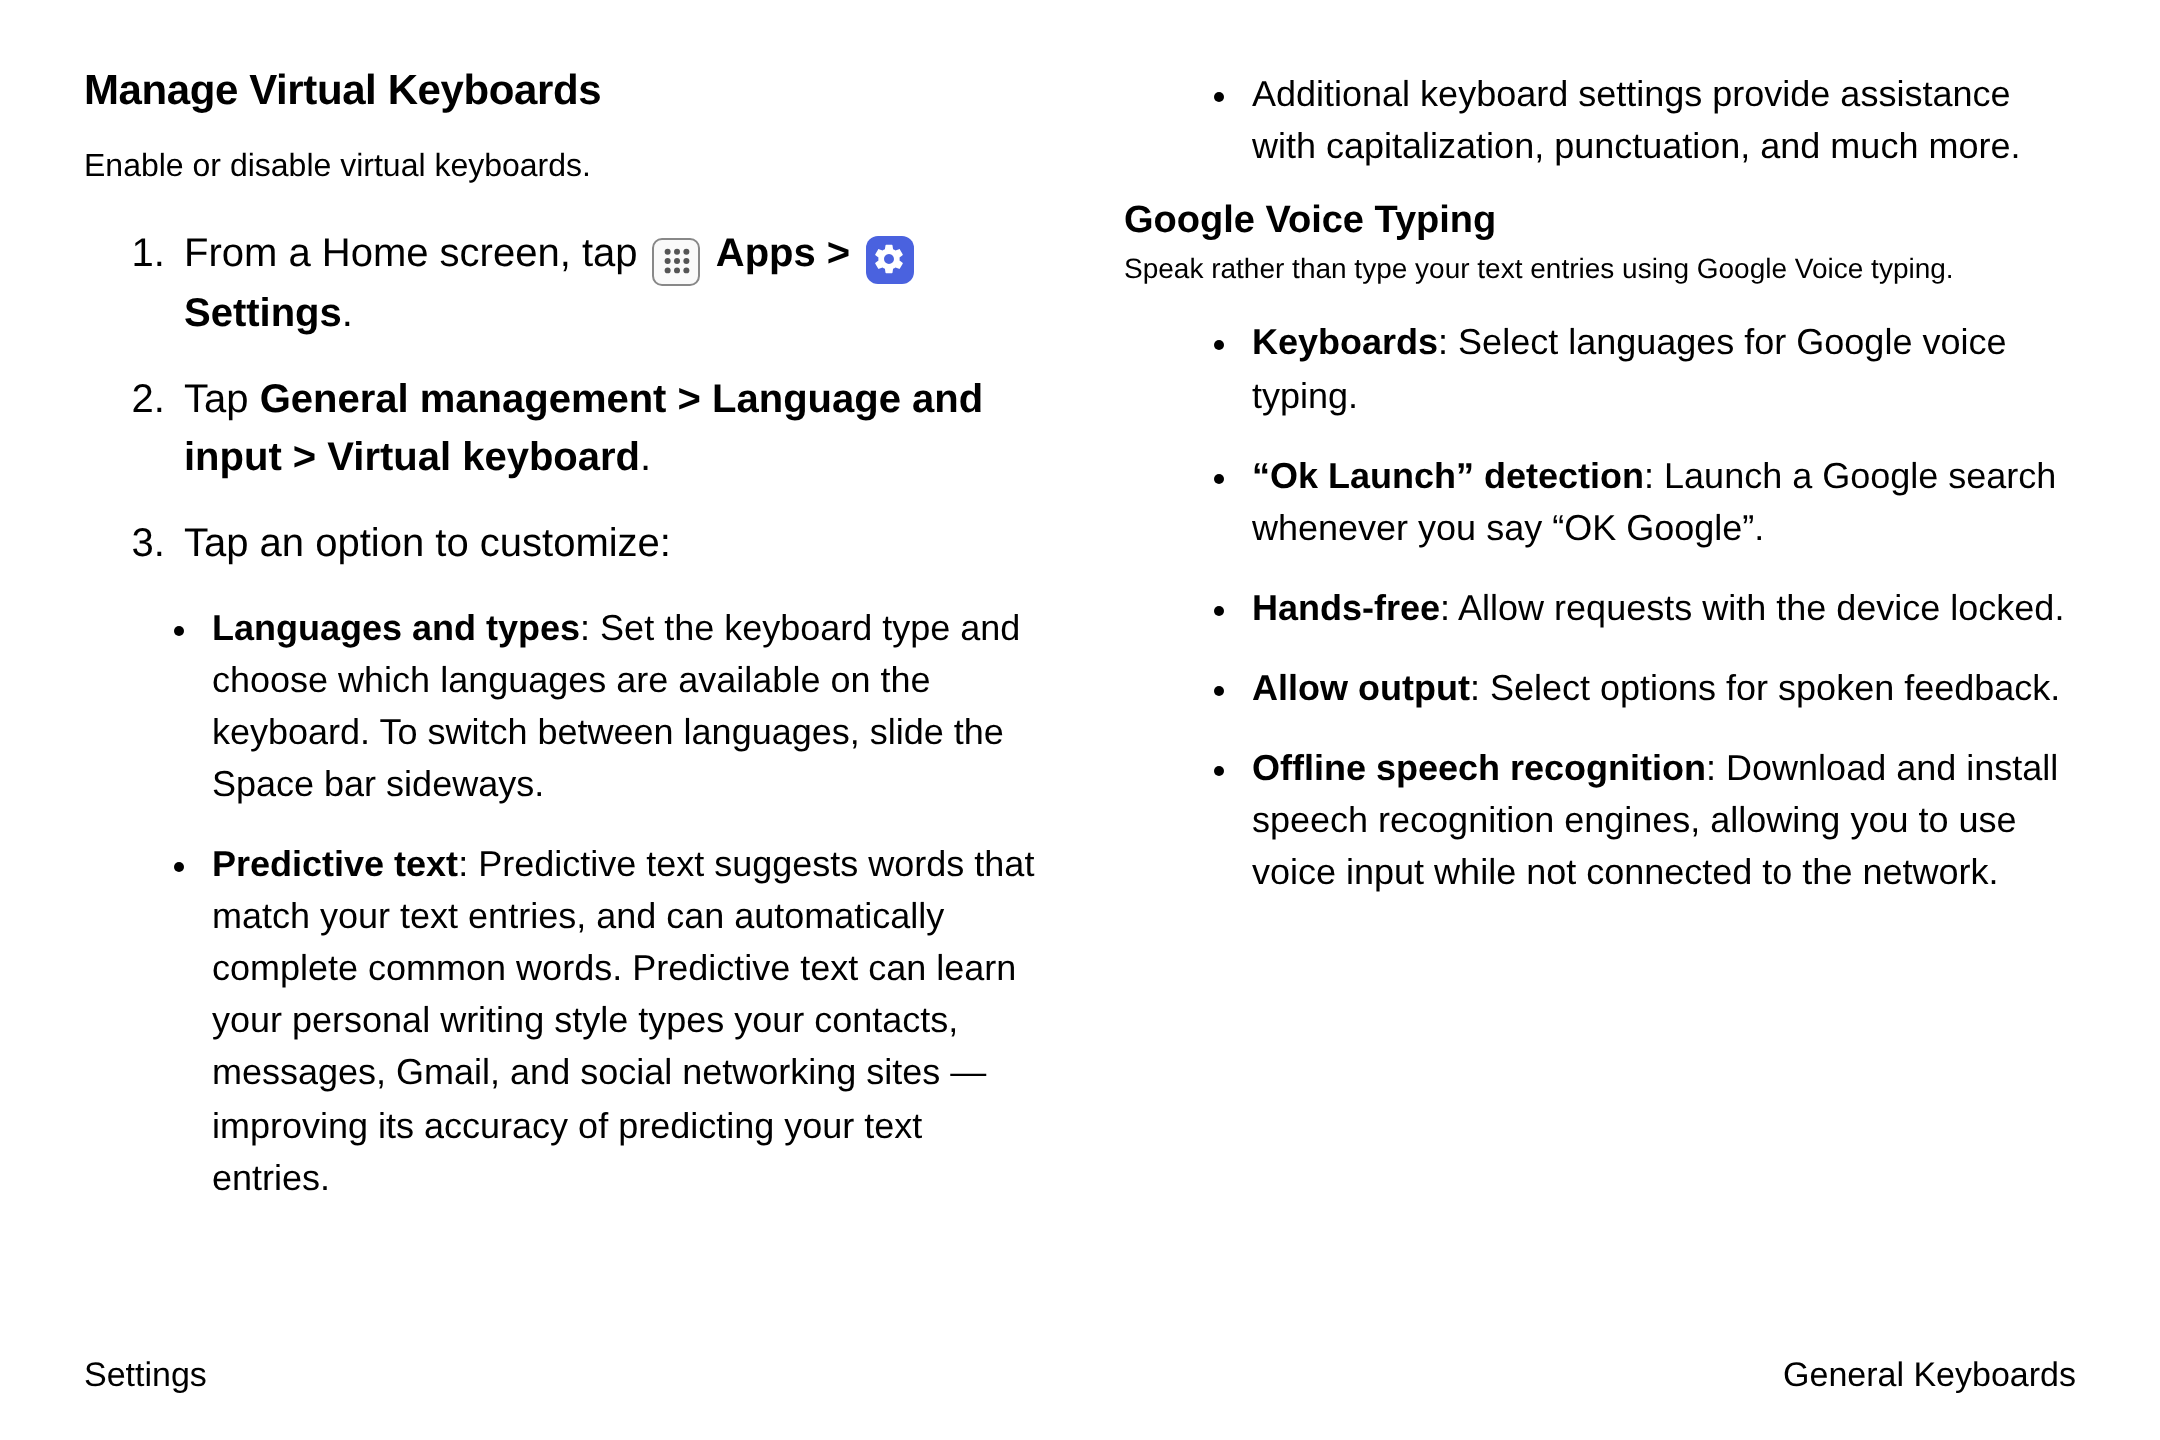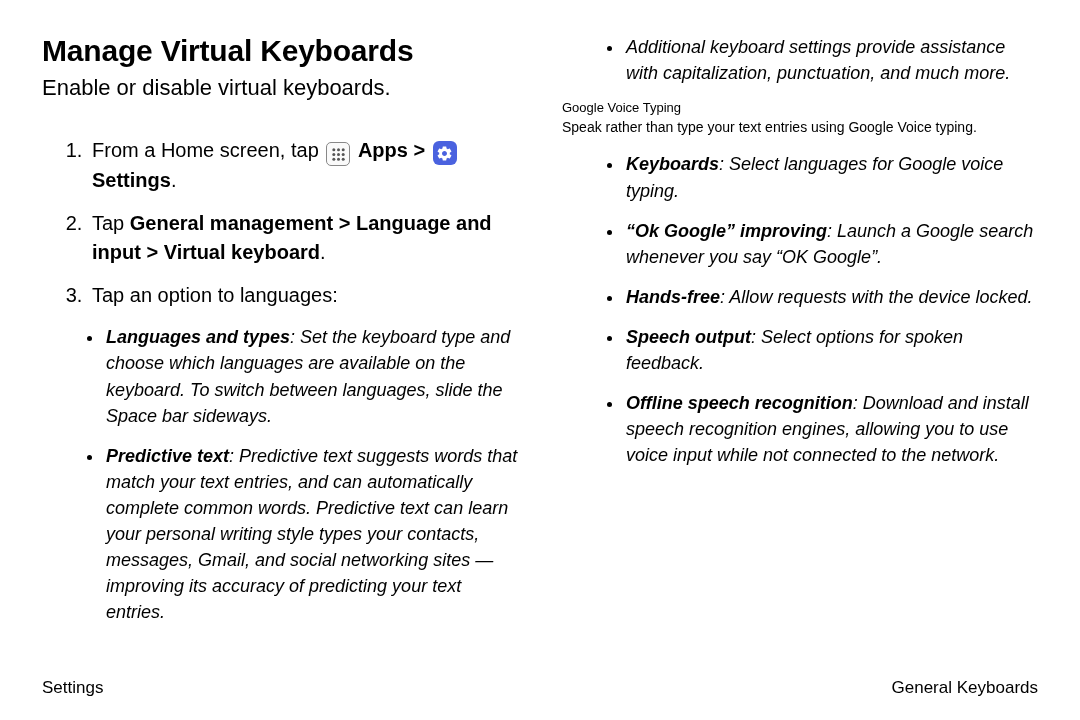--- a/index.html
+++ b/index.html
@@ -14,60 +14,59 @@
   }
   .columns {
     display: flex;
     gap: 44px;
   }
   .col {
     flex: 1;
     min-width: 0;
   }
   h1.page-title {
-    font-size: 30px;
+    font-size: 21px;
     font-weight: 700;
-    margin-bottom: 4px;
+    margin-bottom: 14px;
     letter-spacing: -0.2px;
   }
   p.intro {
-    font-size: 22px;
+    font-size: 16px;
     line-height: 1.45;
-    margin-bottom: 32px;
+    margin-bottom: 18px;
   }
   ol.steps {
     list-style: decimal;
     padding-left: 46px;
     font-size: 20px;
     line-height: 1.45;
   }
   ol.steps > li {
     margin-bottom: 14px;
     padding-left: 4px;
   }
   .strong { font-weight: 700; }
   .sep { font-weight: 700; }
   h2.sub {
-    font-size: 13px;
-    font-weight: 400;
+    font-size: 19px;
+    font-weight: 700;
     font-family: "Segoe UI", Arial, sans-serif;
     margin-top: 10px;
     margin-bottom: 2px;
   }
   p.desc {
     font-size: 14px;
     line-height: 1.45;
     margin-bottom: 14px;
   }
   ul.bullets {
     list-style: disc;
     padding-left: 62px;
     font-size: 18px;
     line-height: 1.45;
-    font-style: italic;
   }
   ul.bullets > li {
     margin-bottom: 14px;
     padding-left: 2px;
   }
   
   .icon-apps {
     display: inline-flex;
     align-items: center;
     justify-content: center;
@@ -137,21 +136,21 @@
         <span class="strong">Apps</span><span class="sep"> &gt; </span><span class="icon-gear">
           <svg viewBox="0 0 24 24">
               <path fill="#fff" d="M19.43 12.98c.04-.32.07-.65.07-.98s-.03-.66-.07-.98l2.11-1.65c.19-.15.24-.42.12-.64l-2-3.46c-.12-.22-.39-.3-.61-.22l-2.49 1c-.52-.4-1.08-.73-1.69-.98l-.38-2.65C14.46 2.18 14.25 2 14 2h-4c-.25 0-.46.18-.5.42l-.38 2.65c-.61.25-1.17.58-1.69.98l-2.49-1c-.22-.08-.49 0-.61.22l-2 3.46c-.12.22-.07.49.12.64l2.11 1.65c-.04.32-.07.65-.07.98s.03.66.07.98L2.45 14.63c-.19.15-.24.42-.12.64l2 3.46c.12.22.39.3.61.22l2.49-1c.52.4 1.08.73 1.69.98l.38 2.65c.04.24.25.42.5.42h4c.25 0 .46-.18.5-.42l.38-2.65c.61-.25 1.17-.58 1.69-.98l2.49 1c.22.08.49 0 .61-.22l2-3.46c.12-.22.07-.49-.12-.64l-2.11-1.65zM12 15.5c-1.93 0-3.5-1.57-3.5-3.5S10.07 8.5 12 8.5 15.5 10.07 15.5 12 13.93 15.5 12 15.5z"></path>
             </svg>
         </span>
         <span class="strong">Settings</span><span>.</span>
       </li>
       <li>
         <span>Tap </span><span class="strong">General management &gt; Language and input &gt; Virtual keyboard</span><span>.</span>
       </li>
-      <li>Tap an option to languages:</li>
+      <li>Tap an option to customize:</li>
     </ol>
 
     <ul class="bullets">
       <li>
         <span class="strong">Languages and types</span><span>: Set the keyboard type and choose which languages are available on the keyboard. To switch between languages, slide the Space bar sideways.</span>
       </li>
       <li>
         <span class="strong">Predictive text</span><span>: Predictive text suggests words that match your text entries, and can automatically complete common words. Predictive text can learn your personal writing style types your contacts, messages, Gmail, and social networking sites — improving its accuracy of predicting your text entries.</span>
       </li>
     </ul>
@@ -164,27 +163,27 @@
       </li>
     </ul>
 
     <h2 class="sub">Google Voice Typing</h2>
     <p class="desc">Speak rather than type your text entries using Google Voice typing.</p>
     <ul class="bullets">
       <li>
         <span class="strong">Keyboards</span><span>: Select languages for Google voice typing.</span>
       </li>
       <li>
-        <span class="strong">“Ok Google” improving</span><span>: Launch a Google search whenever you say “OK Google”.</span>
+        <span class="strong">“Ok Launch” detection</span><span>: Launch a Google search whenever you say “OK Google”.</span>
       </li>
       <li>
         <span class="strong">Hands-free</span><span>: Allow requests with the device locked.</span>
       </li>
       <li>
-        <span class="strong">Speech output</span><span>: Select options for spoken feedback.</span>
+        <span class="strong">Allow output</span><span>: Select options for spoken feedback.</span>
       </li>
       <li>
         <span class="strong">Offline speech recognition</span><span>: Download and install speech recognition engines, allowing you to use voice input while not connected to the network.</span>
       </li>
     </ul>
   </div>
 </div>
 
 <div class="footer">
   <span>Settings</span>

